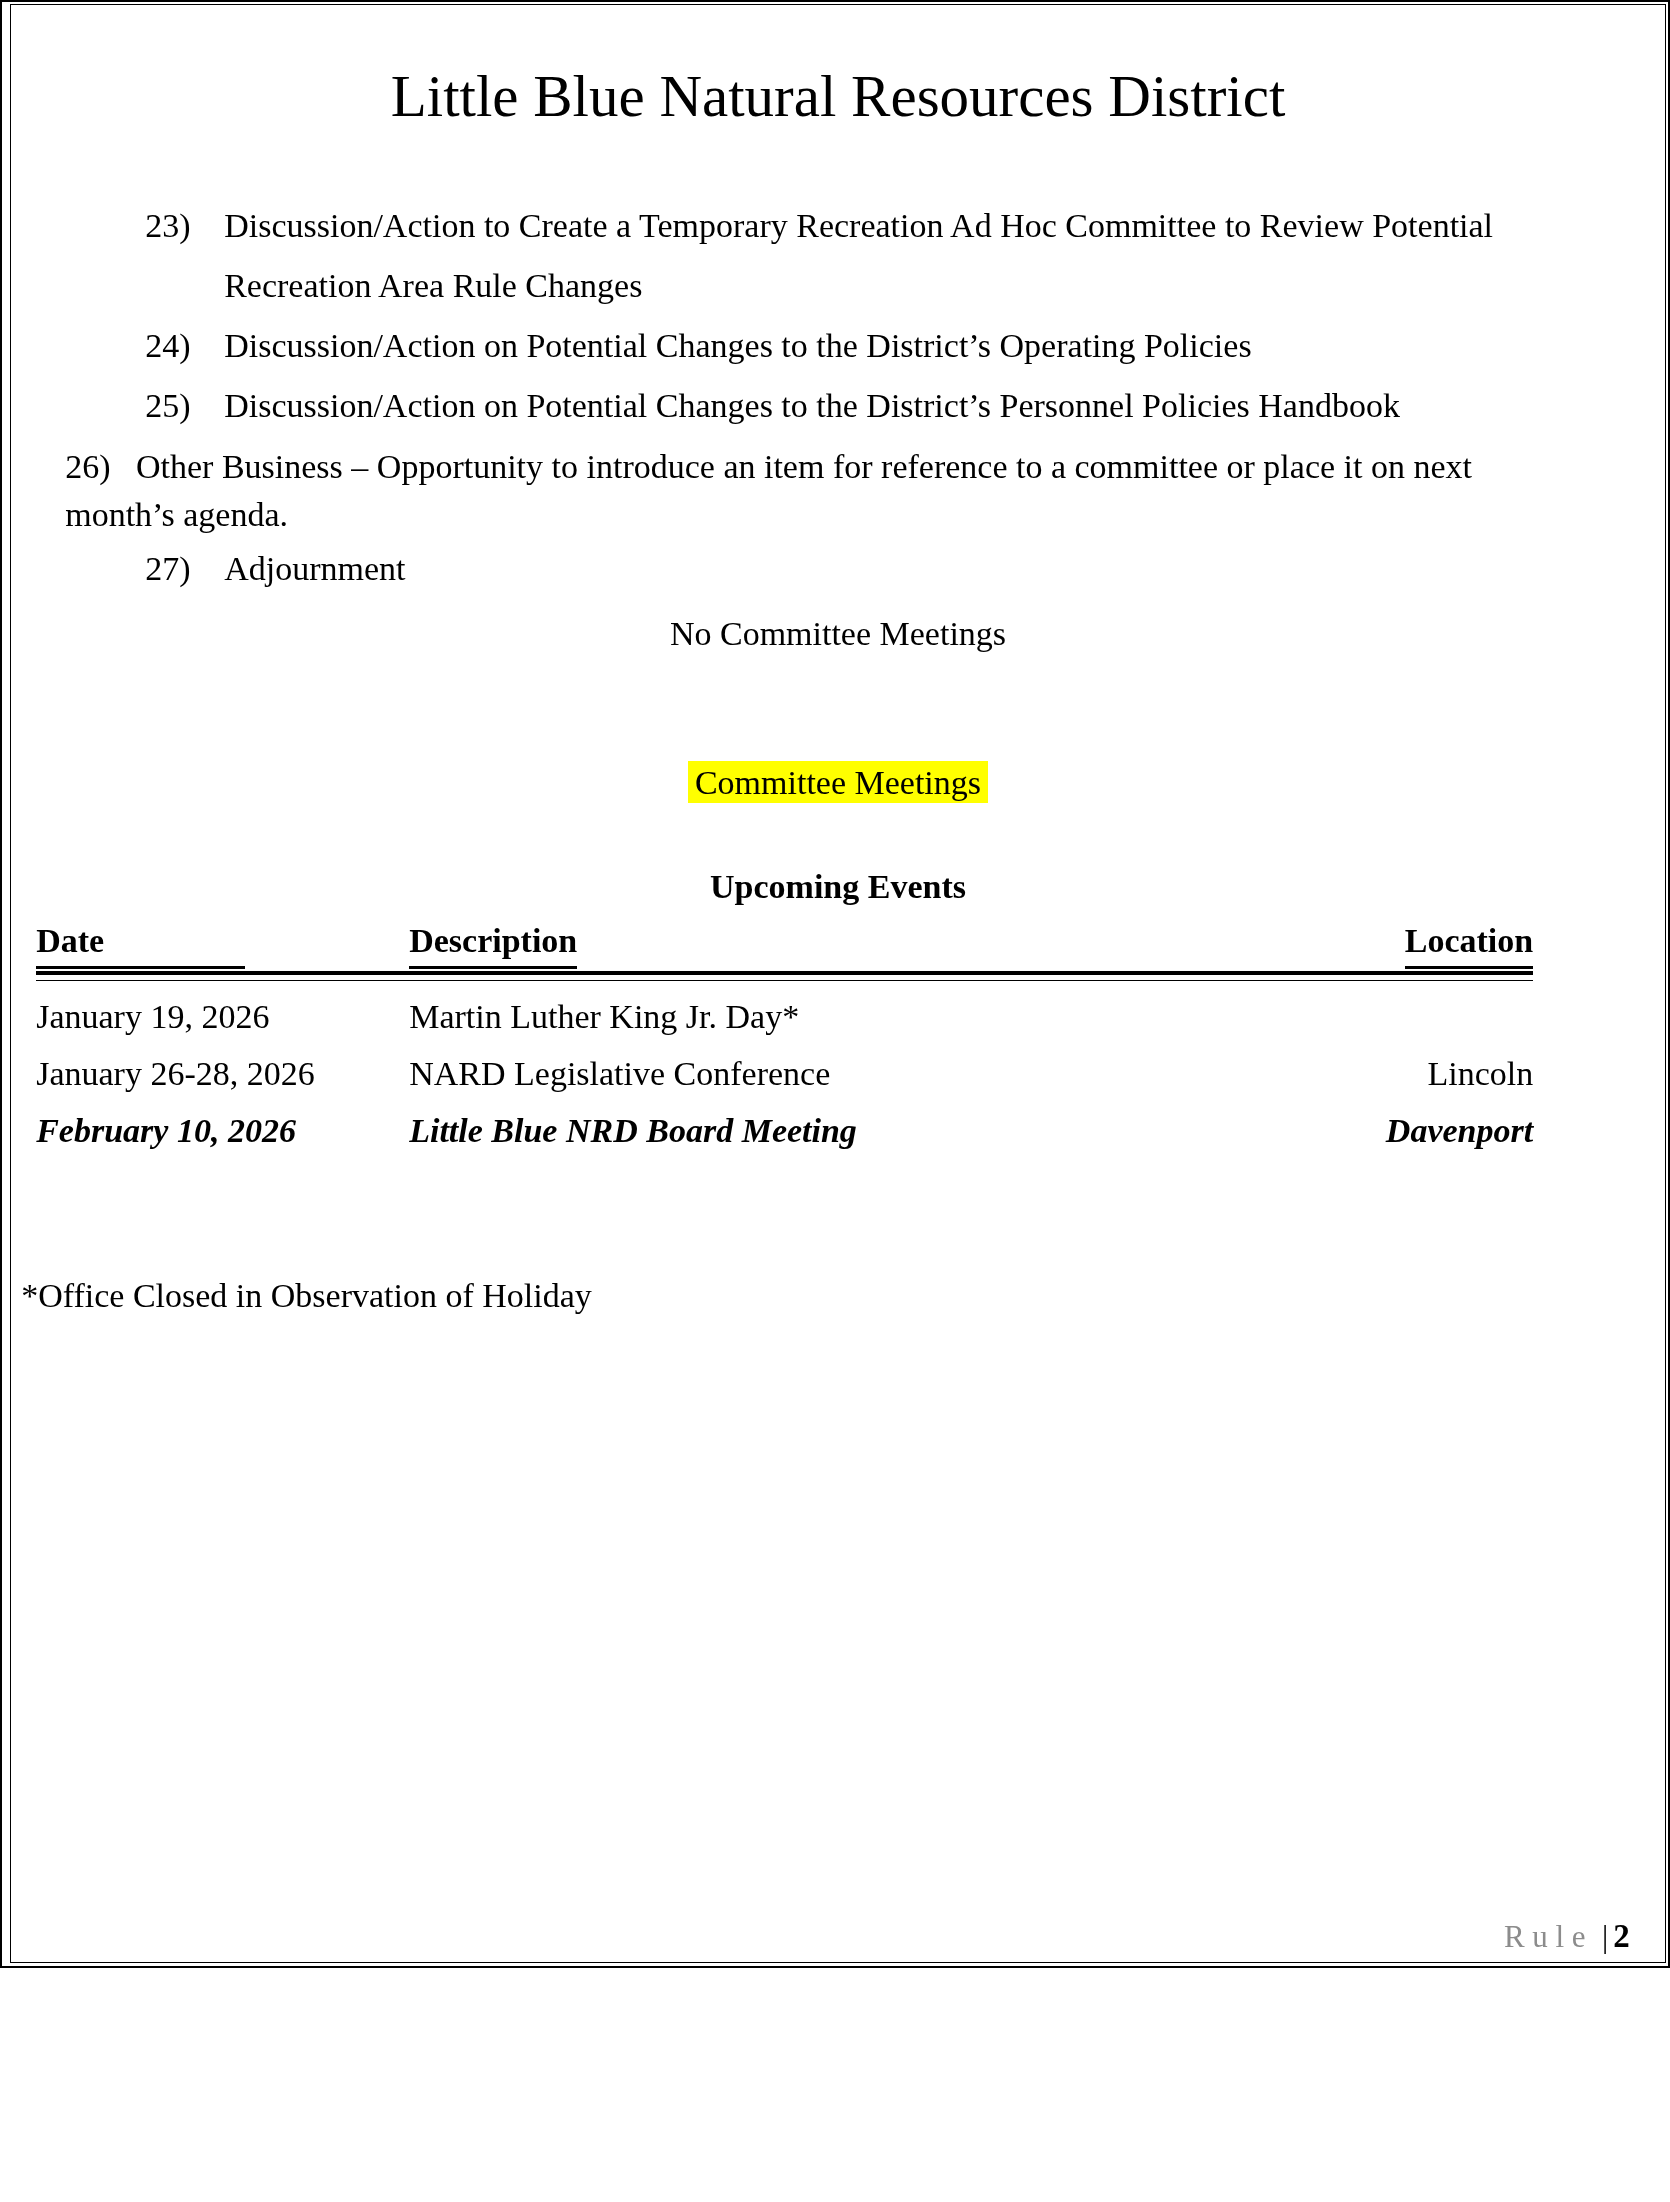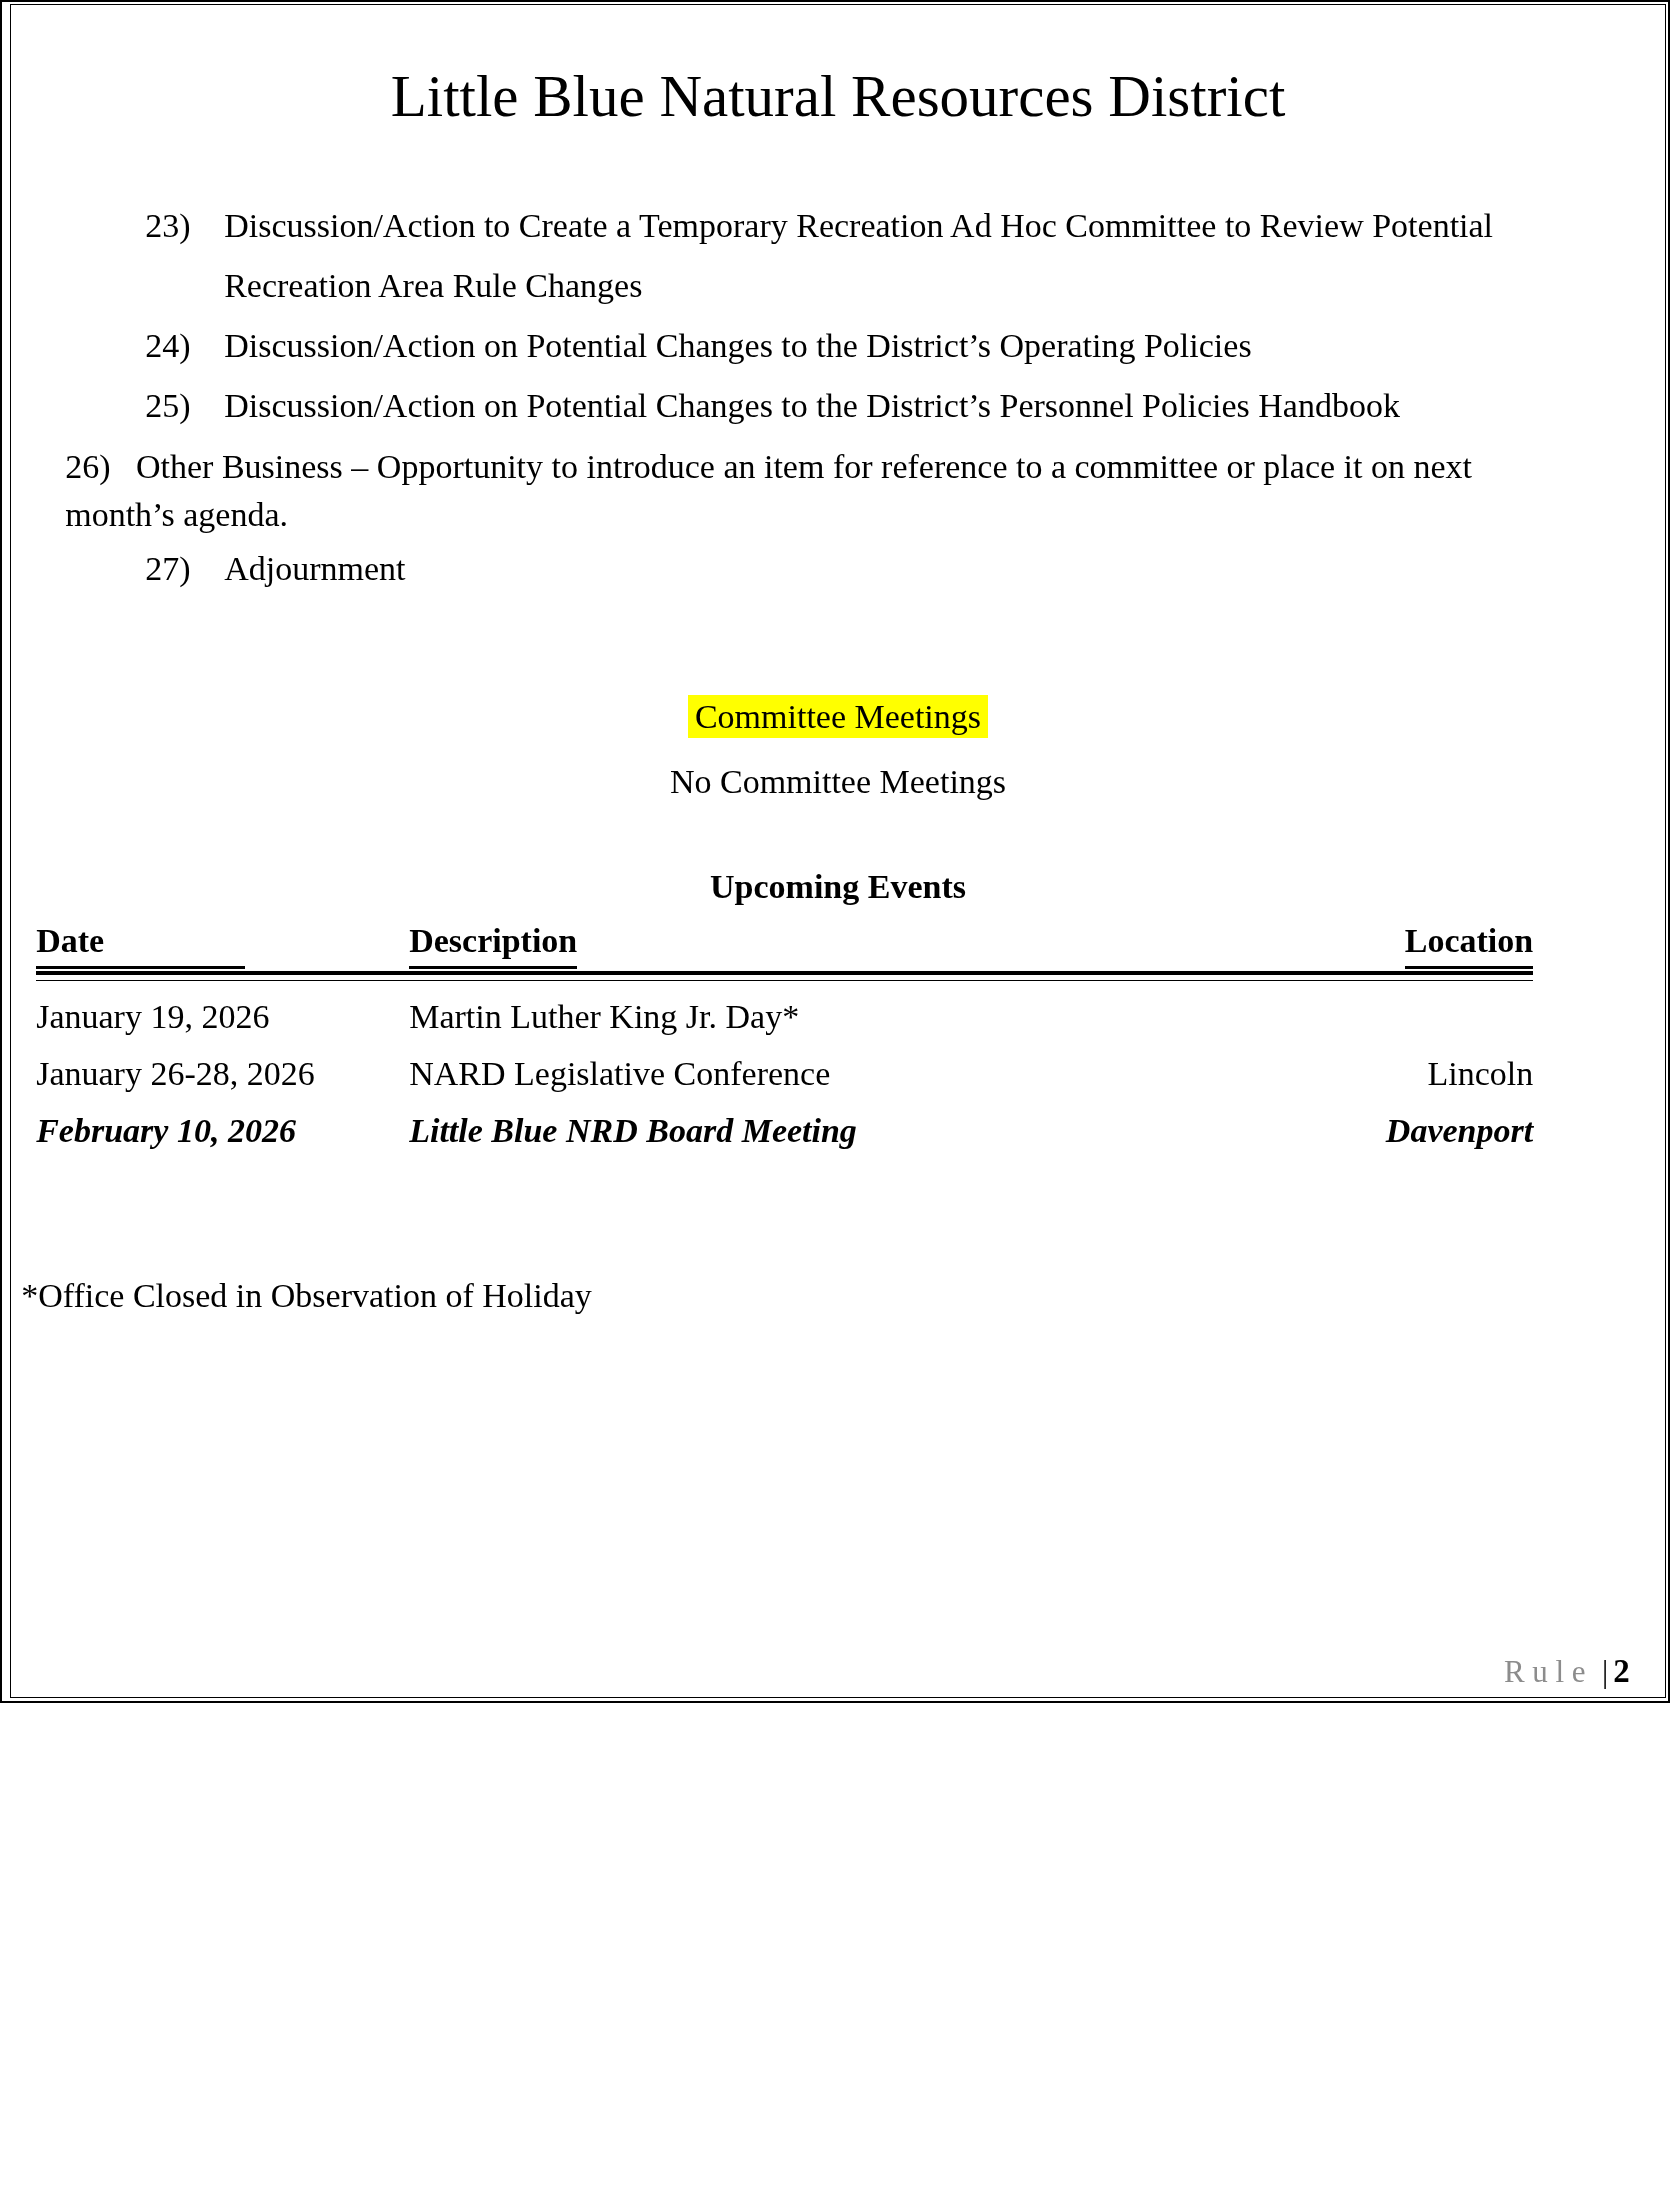--- a/index.html
+++ b/index.html
@@ -1,19 +1,19 @@
 <!DOCTYPE html>
 <html style="font-size:13.8px"><head>
 <meta charset="utf-8">
 <style>
   html, body { margin: 0; padding: 0; background: #ffffff; }
   .page {
     position: relative;
     width: 1670px;
-    height: 1703px;
+    height: 1968px;
     box-sizing: border-box;
     background: #ffffff;
     border: 2.6px solid #000000;
     font-family: "Liberation Serif", "DejaVu Serif", serif;
     color: #000000;
     overflow: hidden;
   }
   .inner-frame {
     position: absolute;
     top: 1.7px; right: 1.7px; bottom: 2.6px; left: 7.7px;
@@ -118,24 +118,24 @@
         <div class="line">month’s agenda.</div>
       </div>
 
       <div class="agenda-item">
         <span class="num">27)</span>
         <div class="line">Adjournment</div>
       </div>
 
     </div>
 
+    <div class="centered-block committee-status-wrap">No Committee Meetings</div>
     <div class="centered-block committee-heading-wrap">
       <span class="highlight">Committee Meetings</span>
     </div>
-    <div class="centered-block committee-status-wrap">No Committee Meetings</div>
 
     <div class="centered-block events-heading">Upcoming Events</div>
 
     <div class="events-table">
       <div class="events-header">
         <div class="hdr-date">
           <span class="hdr-date-line">Date</span>
         </div>
         <div class="hdr-desc">
           <span class="hdr-underline">Description</span>

